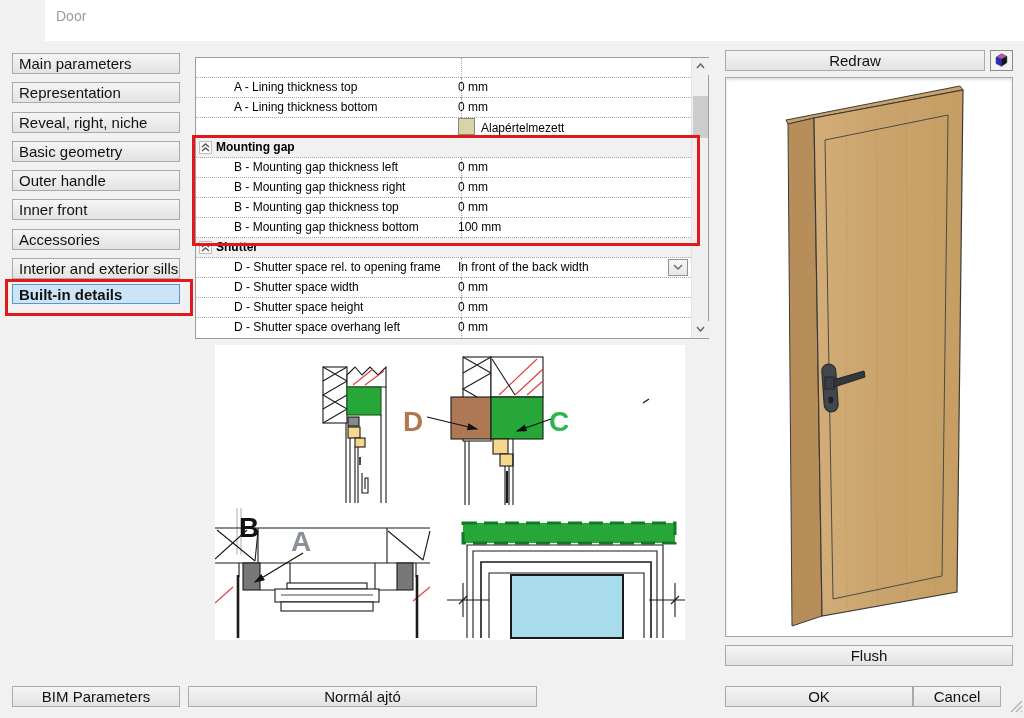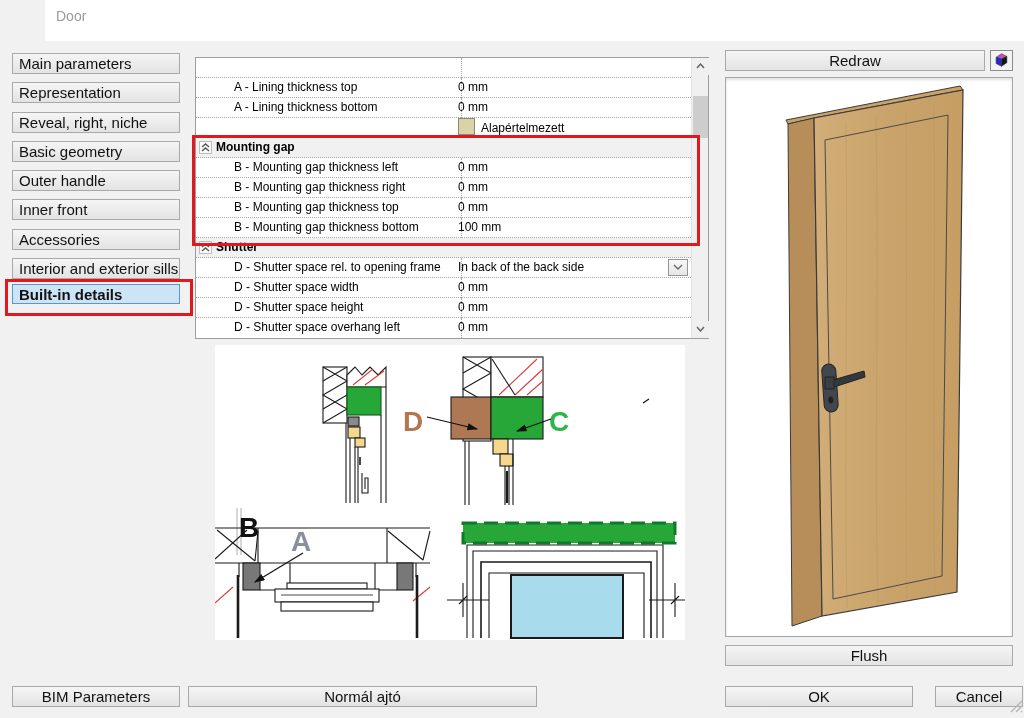--- a/index.html
+++ b/index.html
@@ -128,21 +128,21 @@
             <polyline points="2,5 5.5,2 9,5" fill="none" stroke="#555" stroke-width="1.4"></polyline>
             <polyline points="2,9 5.5,6 9,9" fill="none" stroke="#555" stroke-width="1.4"></polyline>
           </svg>
       </span>
       <span class="sname">Shutter</span>
     </div>
 
     <div class="trow" style="top:200px">
       <div class="tname">D - Shutter space rel. to opening frame</div>
       <div class="tval">
-        <span>In back of the back side</span>
+        <span>In front of the back width</span>
         <span class="combo-btn">
           <svg width="10" height="7" viewBox="0 0 10 7">
               <polyline points="1,1 5,5 9,1" fill="none" stroke="#666" stroke-width="1.4"></polyline>
             </svg>
         </span>
       </div>
     </div>
     <div class="trow" style="top:220px">
       <div class="tname">D - Shutter space width</div>
       <div class="tval">0 mm</div>
@@ -291,21 +291,21 @@
         <ellipse cx="104" cy="322" rx="2.5" ry="3.5" fill="#1e2226"></ellipse>
       </g>
 
       <polygon points="100,304 138,293 139,299 105,310" fill="#33383d" stroke="#202428"></polygon>
       <rect x="99" y="299" width="9" height="12" fill="#3a3f45" stroke="#202428"></rect>
     </svg>
   </div>
 
   <div class="btn" style="left:725px;top:645px;width:288px;">Flush</div>
   <div class="btn" style="left:725px;top:686px;width:188px;">OK</div>
-  <div class="btn" style="left:913px;top:686px;width:88px;margin-left:22px;">Cancel</div>
+  <div class="btn" style="left:913px;top:686px;width:88px;">Cancel</div>
 
   <div class="btn" style="left:12px;top:686px;width:168px;">BIM Parameters</div>
   <div class="btn" style="left:188px;top:686px;width:349px;">Normál ajtó</div>
 
   <div class="grip">
     <svg width="16" height="16" viewBox="0 0 16 16">
       <path d="M4,15 L15,4 M9,15 L15,9 M14,15 L15,14" stroke="#b5b5b5" stroke-width="1.4" fill="none"></path>
     </svg>
   </div>
 

